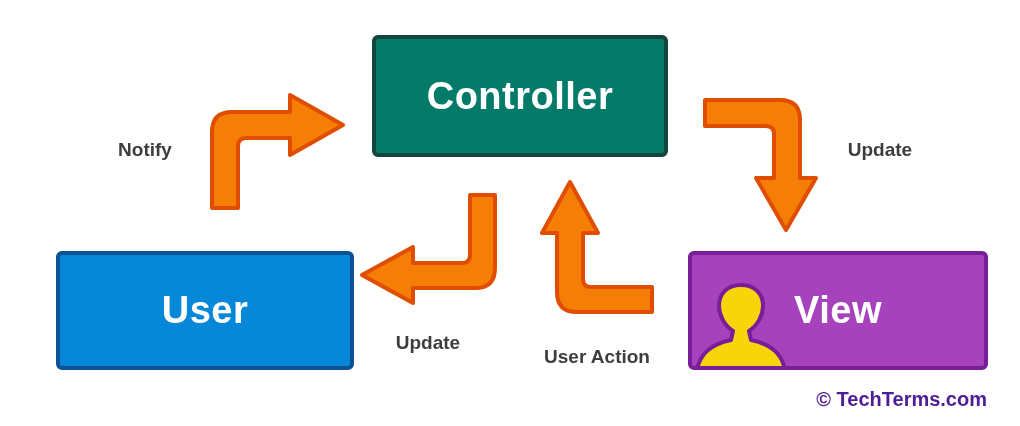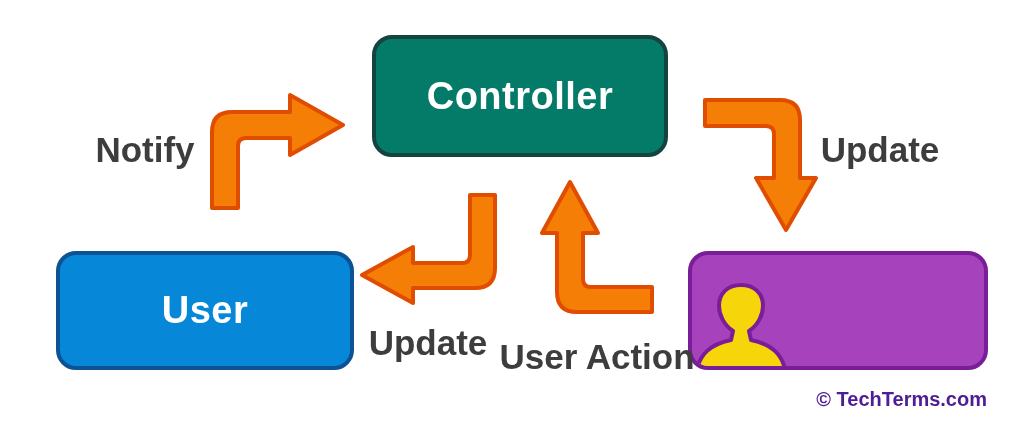--- a/index.html
+++ b/index.html
@@ -23,21 +23,21 @@
     height: 426px;
   }
   .arrow {
     stroke: #E04D00;
     stroke-width: 4;
     stroke-linejoin: round;
   }
   .node {
     position: absolute;
     box-sizing: border-box;
-    border-radius: 20px;
+    border-radius: 6px;
     border: 4px solid;
     display: flex;
     align-items: center;
     justify-content: center;
     overflow: hidden;
   }
   .node .node-label {
     color: #ffffff;
     font-size: 38px;
     font-weight: 700;
@@ -65,21 +65,21 @@
   }
   .user-icon-svg path {
     stroke: #7A1D99;
     stroke-width: 4;
     stroke-linejoin: round;
   }
   .flow-label {
     position: absolute;
     transform: translate(-50%, -50%);
     color: #3D3D3D;
-    font-size: 35px;
+    font-size: 19px;
     font-weight: 700;
     white-space: nowrap;
   }
   .label-notify       { left: 145px; top: 150px; }
   .label-update-view  { left: 880px; top: 150px; }
   .label-update-model { left: 428px; top: 343px; }
   .label-user-action  { left: 597px; top: 341px; margin-top: 16px; }
   .credit {
     position: absolute;
     right: 33px;
@@ -116,20 +116,21 @@
                C 6 98, 20 89, 39 85
                L 41 76
                C 32 70, 27 60, 27 51
                C 27 38, 36 30, 49 30
                C 62 30, 71 38, 71 51
                C 71 60, 66 70, 57 76
                L 59 85
                C 78 89, 92 98, 94 121
                Z" fill="#F6D60B"></path>
     </svg>
+    <span class="node-label">View</span>
   </div>
 
   <div class="flow-label label-notify">Notify</div>
   <div class="flow-label label-update-view">Update</div>
   <div class="flow-label label-update-model">Update</div>
   <div class="flow-label label-user-action">User Action</div>
 
   <div class="credit">© TechTerms.com</div>
 
 </div>

